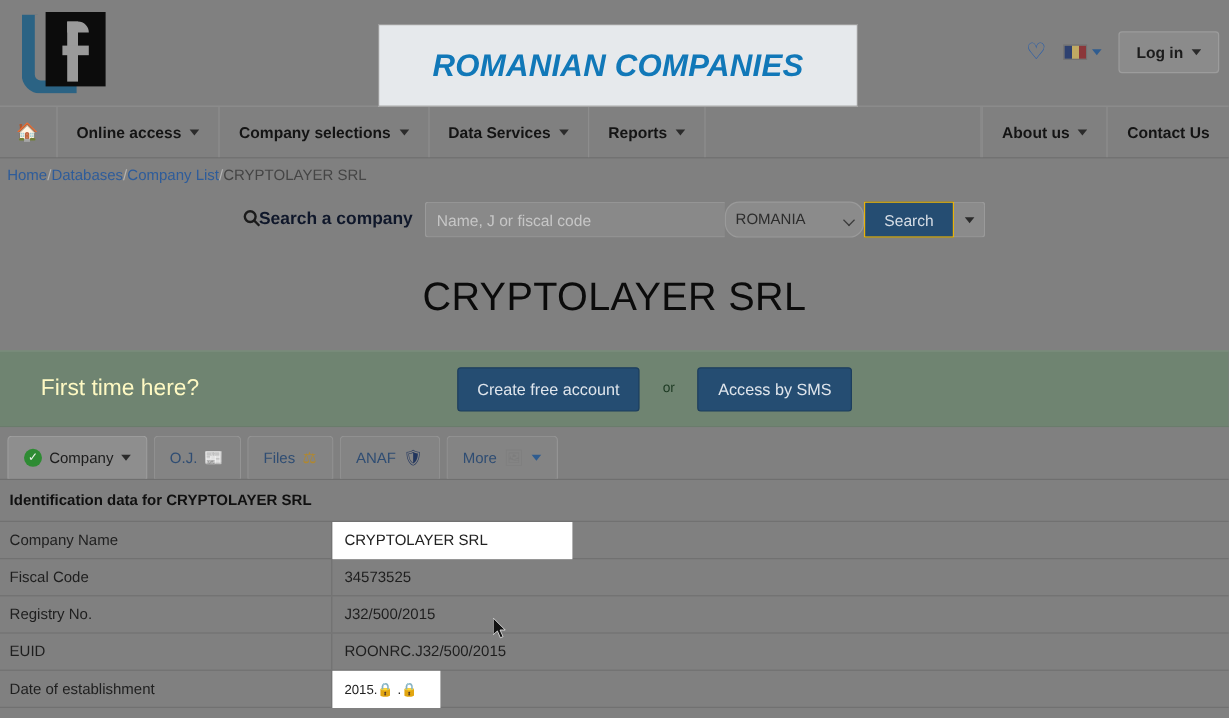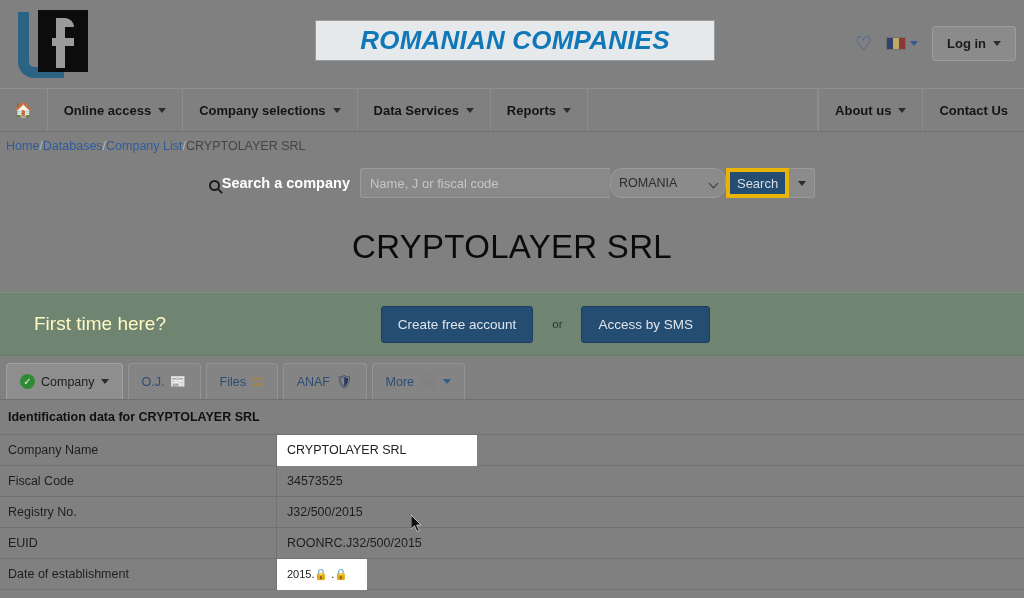--- a/index.html
+++ b/index.html
@@ -29,21 +29,21 @@
   .logo-f::before {
     content:""; position:absolute; left:10px; top:0; width:9px; height:50px; background:#9a9a9a;
   }
   .logo-f::after {
     content:""; position:absolute; left:10px; top:0; width:18px; height:9px; background:#9a9a9a;
     border-top-right-radius: 9px;
   }
   .logo-fbar { position:absolute; left:6px; top:20px; width:22px; height:8px; background:#9a9a9a; z-index:2;}
 
   .banner {
-    position: absolute; left: 315px; top: 20px; width: 400px; height: 41px;
+    position: absolute; left: 315px; top: 20px; width: 400px; height: 69px;
     background: #e6e9ec; border: 1px solid #9b9b9b;
     display: flex; align-items: center; justify-content: center;
   }
   .banner-text {
     color: #1178b8; font-style: italic; font-weight: bold; font-size: 26px;
     letter-spacing: .2px;
   }
 
   .header-right {
     position: absolute; right: 8px; top: 26px;
@@ -88,22 +88,22 @@
   }
   .crumb-link { color: #2e5c9a; }
   .crumb-sep { color: #b4b4b4; }
   .crumb-current { color: #454545; }
 
   
   .searchrow {
     height: 46px; display: flex; align-items: center; justify-content: center; gap: 0;
   }
   .search-label {
-    font-size: 14.5px; font-weight: bold; color: #ffffff;
-    display: flex; align-items: flex-end; gap: 2px; margin-right: 10px;
+    font-size: 14.5px; font-weight: bold; color: #0f172a;
+    display: flex; align-items: flex-start; gap: 2px; margin-right: 10px;
   }
   .mag {
     width: 11px; height: 11px; border: 2px solid #1b1b1b; border-radius: 50%;
     position: relative; display:inline-block;
   }
   .mag::after { content:""; position:absolute; right:-5px; bottom:-3px; width:6px; height:2px; background:#1b1b1b; transform: rotate(45deg); }
   .search-input {
     width: 250px; height: 30px; background: #898989;
     border: 1px solid #9a9a9a; border-right: none; border-radius: 3px 0 0 3px;
     padding: 0 9px; font-size: 13px; color: #c9c9c9;
@@ -117,21 +117,21 @@
     font-family: "Liberation Sans", sans-serif;
   }
   .select-wrap { position: relative; display:inline-block; }
   .select-wrap .chev {
     position:absolute; right:9px; top:12px; width:7px; height:7px;
     border-right:1.6px solid #3a3a3a; border-bottom:1.6px solid #3a3a3a;
     transform: rotate(45deg); pointer-events:none;
   }
   .search-btn {
     height: 30px; background: #254d72; color: #d6dde5;
-    border: 4px solid #eab308; padding: 0 7px; font-size: 13px;
+    border: 1px solid #eab308; padding: 0 16px; font-size: 13px;
     font-family: "Liberation Sans", sans-serif;
   }
   .search-split {
     height: 30px; width: 26px; background: #8b8b8b; border: 1px solid #9a9a9a;
     border-left: none; border-radius: 0 3px 3px 0;
     display:flex; align-items:center; justify-content:center;
   }
 
   
   .company-title {

